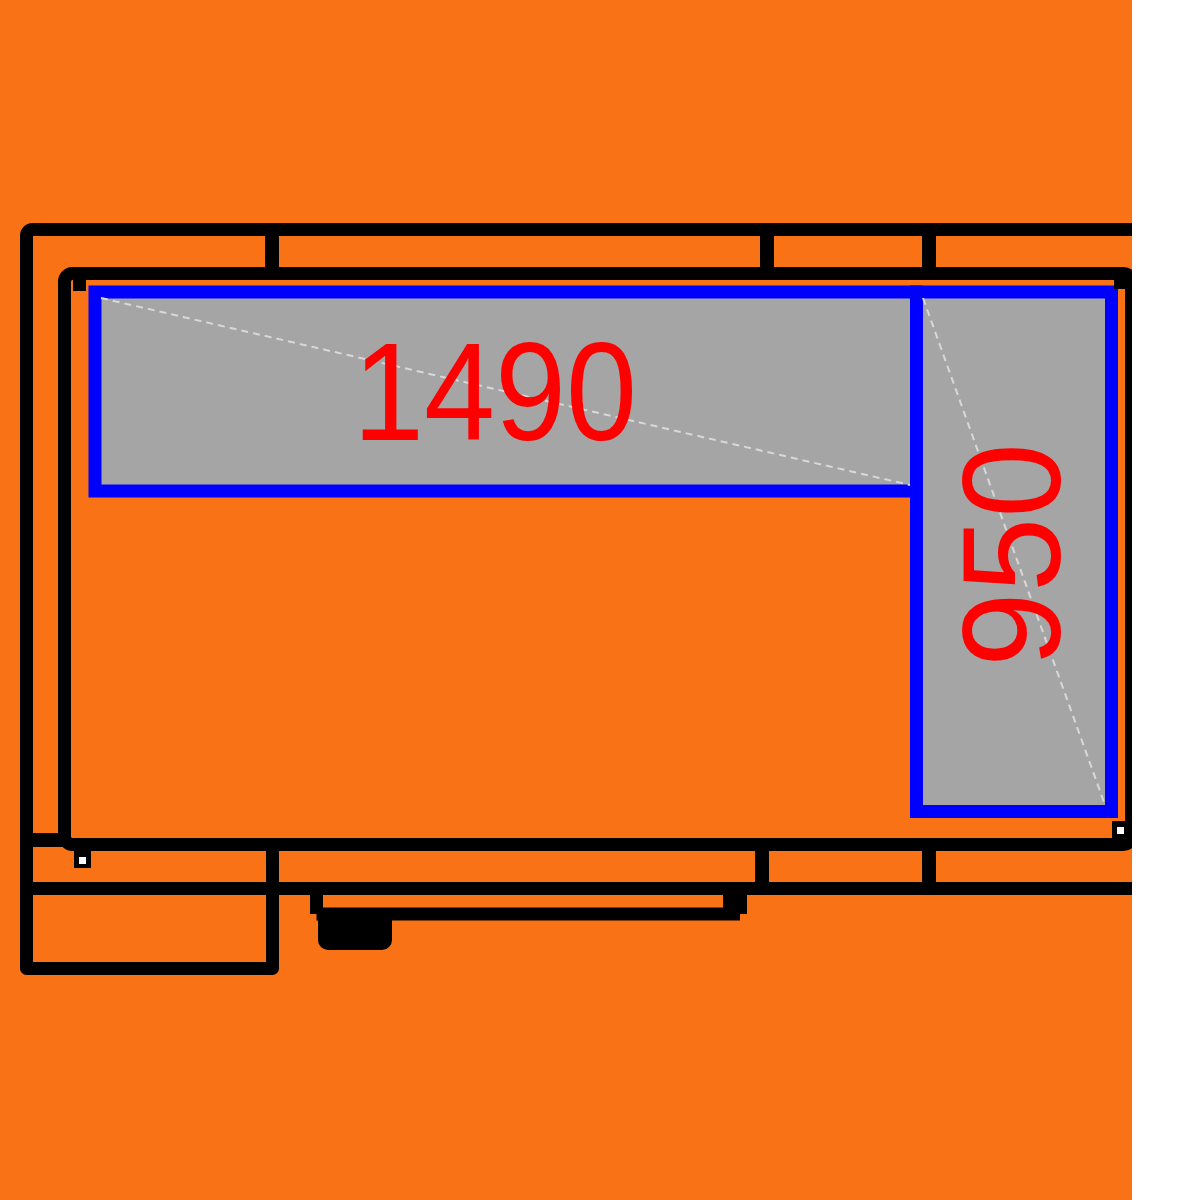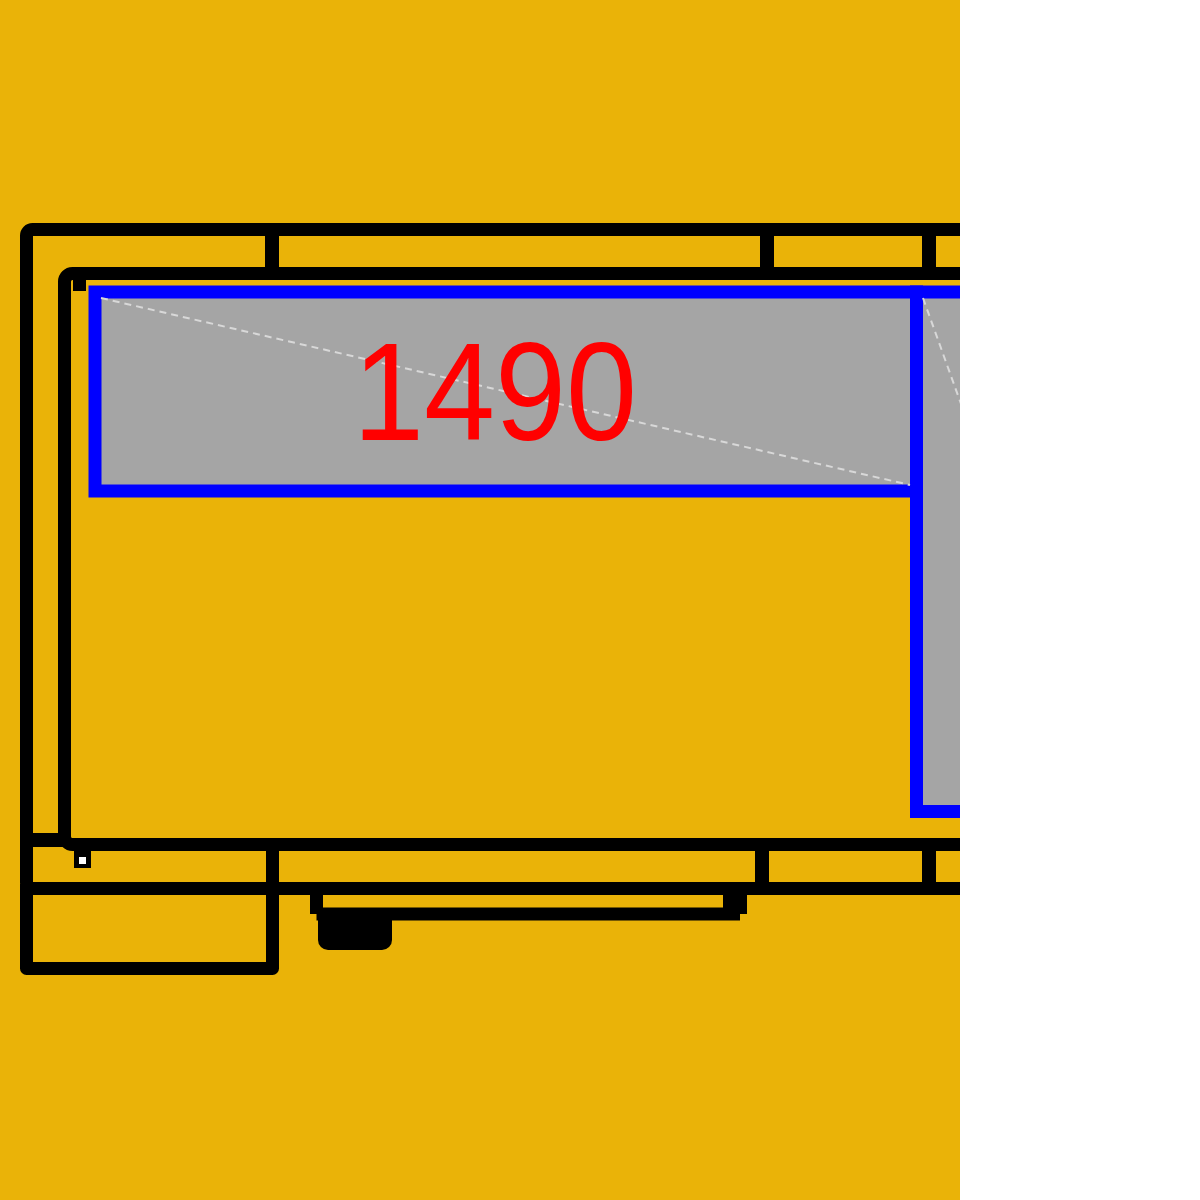--- a/index.html
+++ b/index.html
@@ -1,20 +1,20 @@
 <!DOCTYPE html>
 <html><head>
 <meta charset="utf-8">
 <style>
   html, body { margin: 0; padding: 0; background: #ffffff; }
   .page {
     position: relative;
-    width: 960px;
+    width: 1132px;
     height: 1200px;
-    background: #eab308;
+    background: #f97316;
     overflow: hidden;
     font-family: "Liberation Sans", sans-serif;
   }
   svg { display: block; }
 
   .wall-line      { stroke: #000000; stroke-width: 13; fill: none; }
   .wall-line-r    { stroke: #000000; stroke-width: 13; fill: none; stroke-linejoin: round; }
   .joint          { stroke: #000000; stroke-width: 14; fill: none; }
   .door-leaf      { stroke: #000000; stroke-width: 13; fill: none; stroke-linejoin: round; }
   .door-conn      { stroke: #000000; stroke-width: 13; fill: none; }

